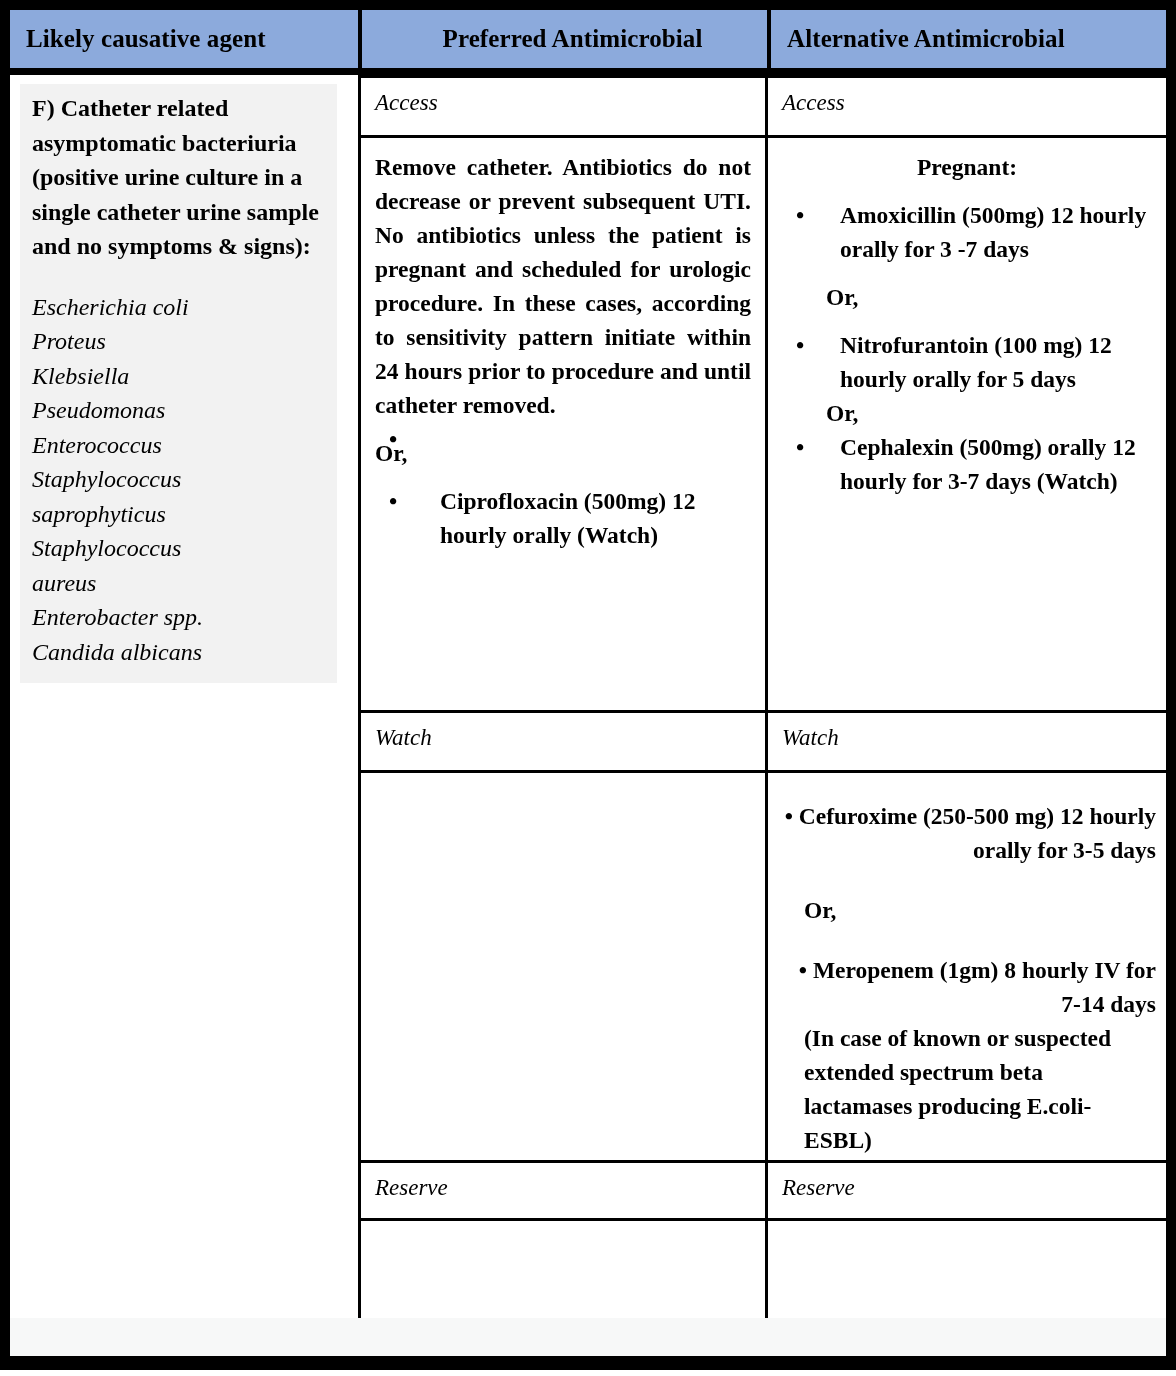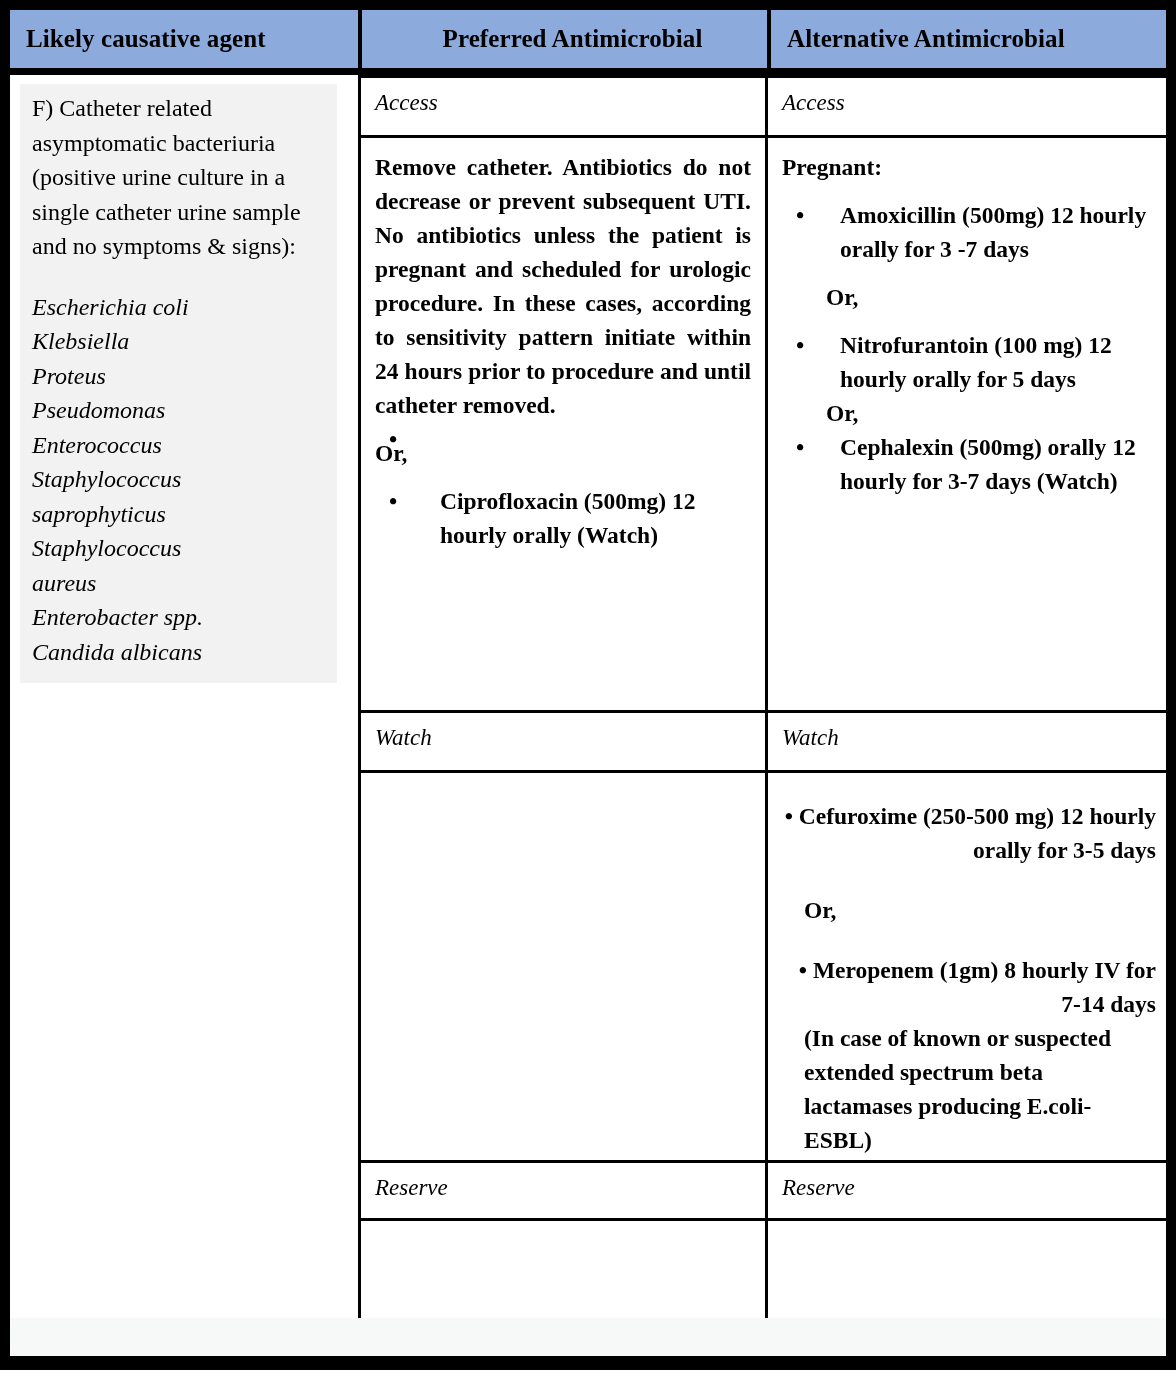--- a/index.html
+++ b/index.html
@@ -91,21 +91,21 @@
   
   .col1 {
     position: absolute;
     left: 20px; top: 84px;
     width: 317px;
     background: #F2F2F2;
     padding: 0 0 14px 0;
     box-sizing: border-box;
   }
   .col1-title {
-    font-weight: normal;
+    font-weight: bold;
     font-size: 24px;
     line-height: 34.5px;
     color: #000;
     padding: 7px 12px 0 12px;
   }
   .col1-gap { height: 26px; }
   .col1-organisms {
     font-style: italic;
     font-size: 24px;
     line-height: 34.5px;
@@ -154,20 +154,21 @@
     color: #000;
     padding: 12px 0 0 14px;
   }
 
   .body-text {
     font-weight: bold;
     font-size: 23.5px;
     line-height: 34px;
     color: #000;
     padding: 12px 14px 0 14px;
+    text-align: center;
   }
   .body-text.justified { text-align: justify; }
 
   ul.meds {
     list-style: none;
     margin: 0;
     padding: 0 14px 0 14px;
   }
   ul.meds li {
     position: relative;
@@ -242,22 +243,22 @@
       <span class="hdr-text">Alternative Antimicrobial</span>
     </div>
   </div>
   <div class="header-rule"></div>
 
   <div class="col1">
     <div class="col1-title">F) Catheter related asymptomatic bacteriuria (positive urine culture in a single catheter urine sample and no symptoms &amp; signs):</div>
     <div class="col1-gap"></div>
     <div class="col1-organisms">
       <div class="organism">Escherichia coli</div>
+      <div class="organism">Proteus</div>
       <div class="organism">Klebsiella</div>
-      <div class="organism">Proteus</div>
       <div class="organism">Pseudomonas</div>
       <div class="organism">Enterococcus</div>
       <div class="organism">Staphylococcus</div>
       <div class="organism">saprophyticus</div>
       <div class="organism">Staphylococcus</div>
       <div class="organism">aureus</div>
       <div class="organism">Enterobacter spp.</div>
       <div class="organism">Candida albicans</div>
     </div>
   </div>

